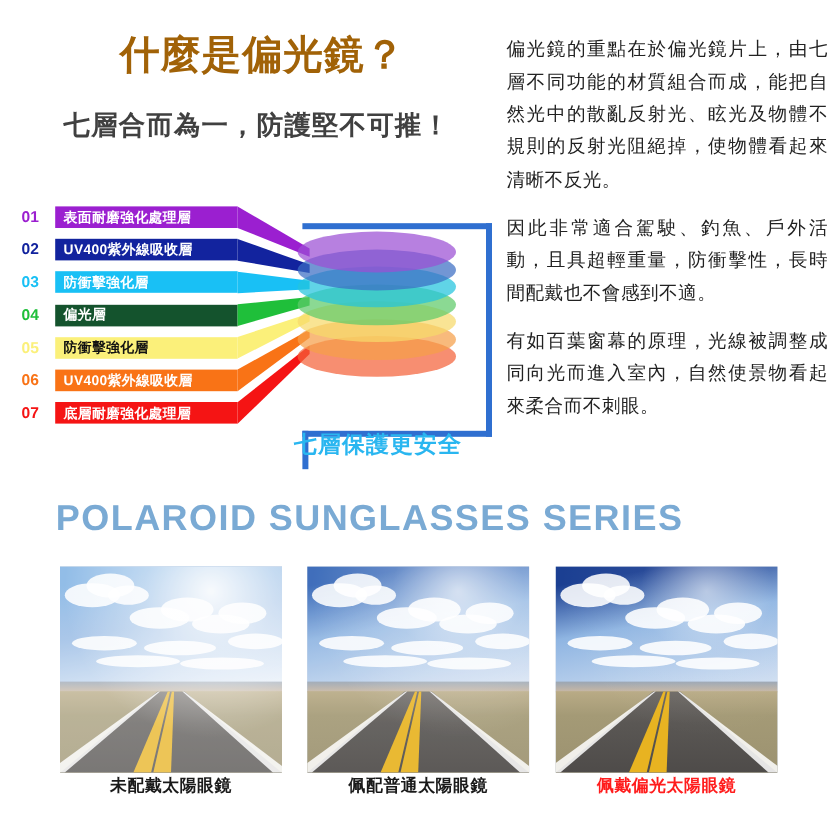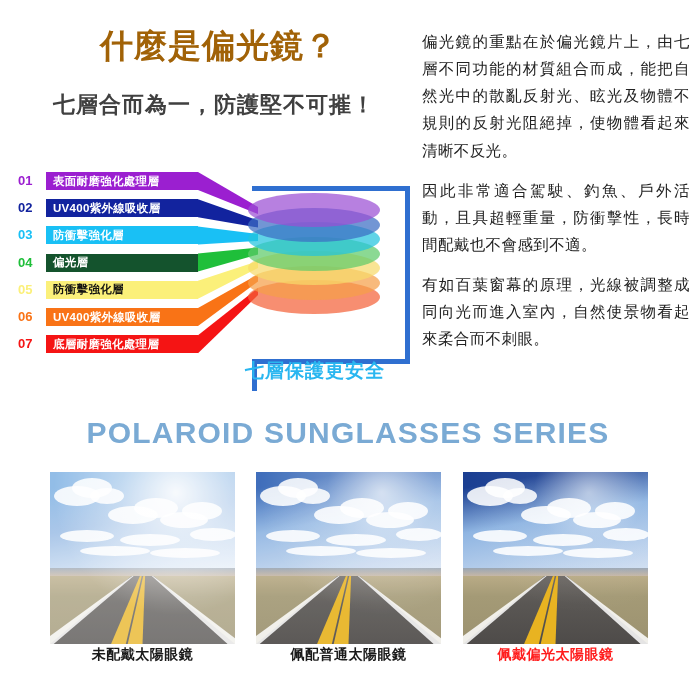--- a/index.html
+++ b/index.html
@@ -93,21 +93,20 @@
   }
 
   
   .series-title{
     position:absolute;left:0px;top:416px;width:616px;
     text-align:center;
     font-size:30px;font-weight:bold;
     color:#7aaad4;
     letter-spacing:1.2px;
     white-space:nowrap;
-    padding-left:40px;
   }
 
   
   .photos{position:absolute;left:0px;top:472px;width:636px;height:175px;}
   .photo-card{position:absolute;top:0px;width:185px;height:172px;}
   .photo{
     position:relative;width:185px;height:172px;overflow:hidden;
     background:#cfd8e3;
   }
   .sky{position:absolute;left:0;top:0;width:185px;height:104px;}

